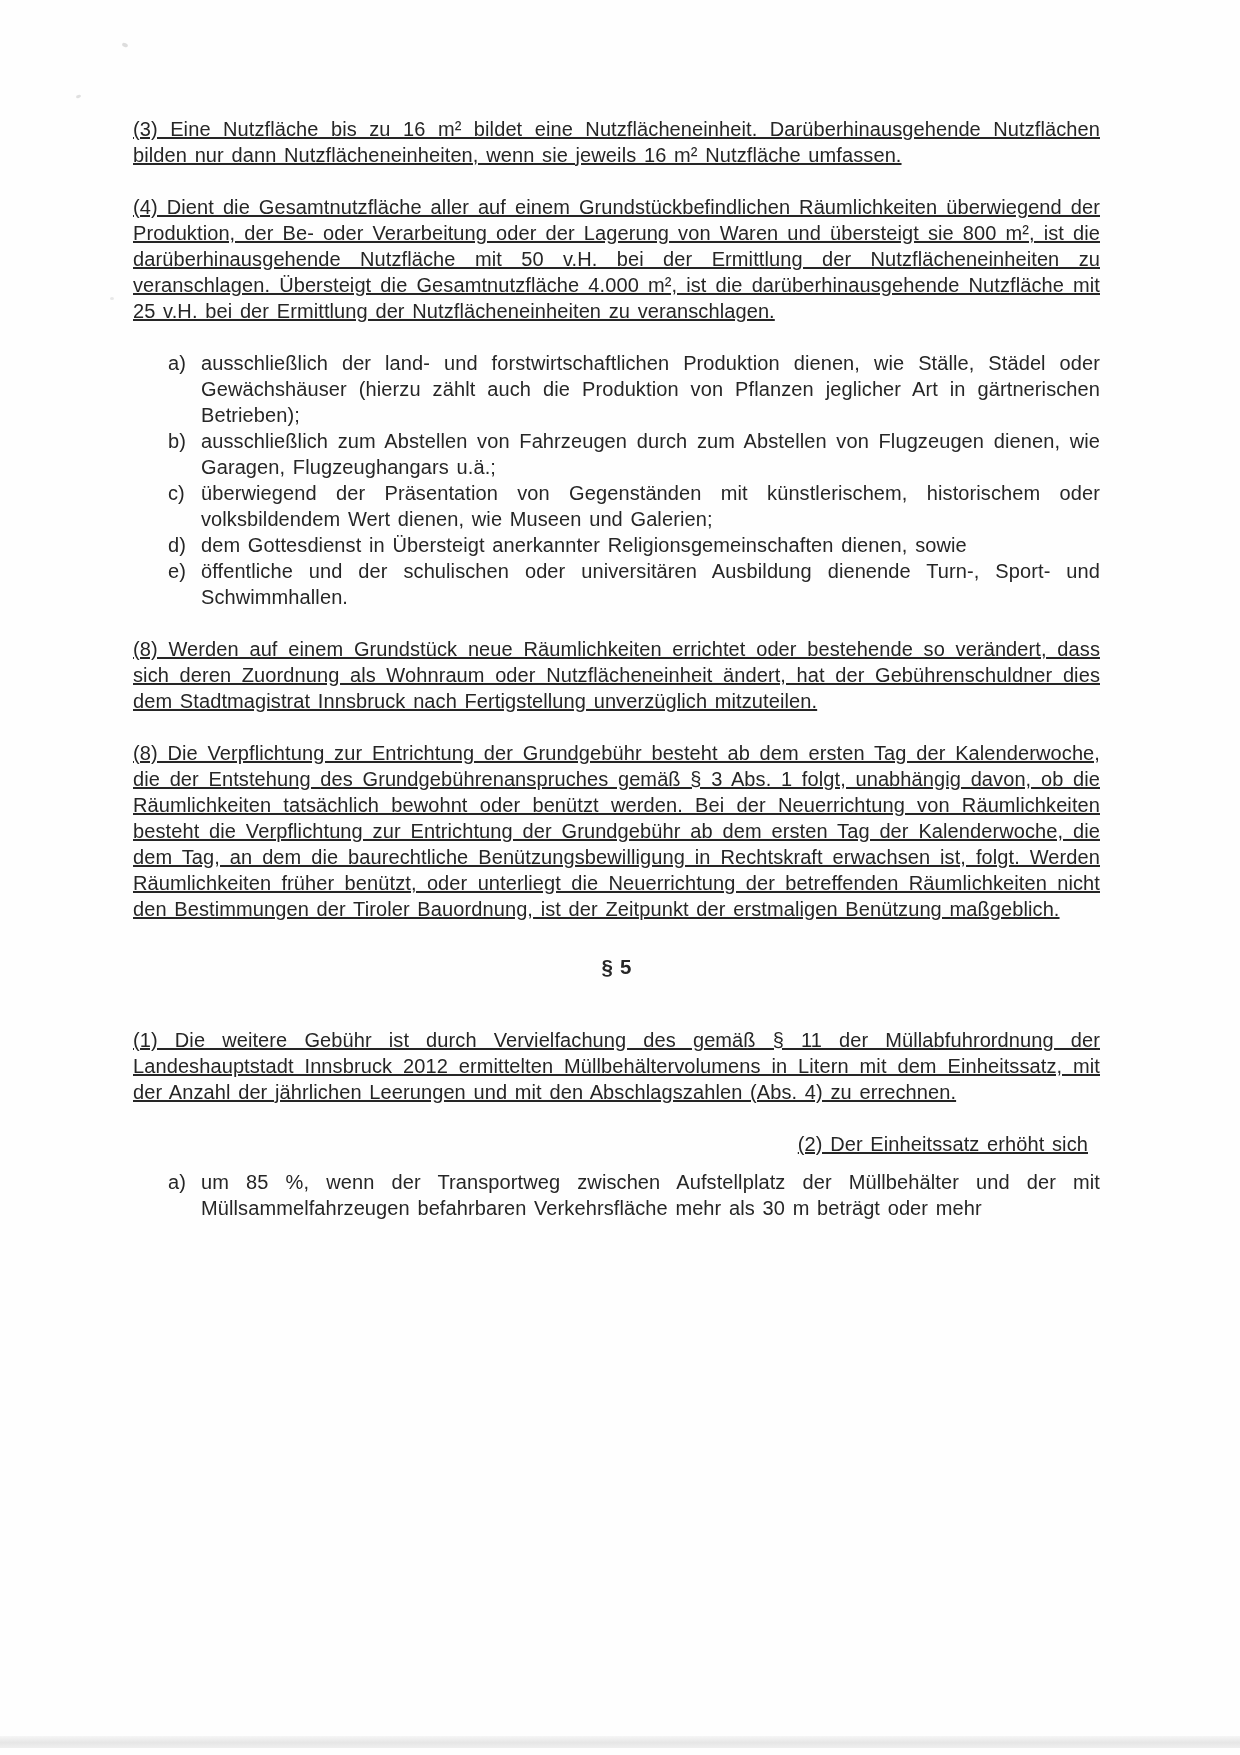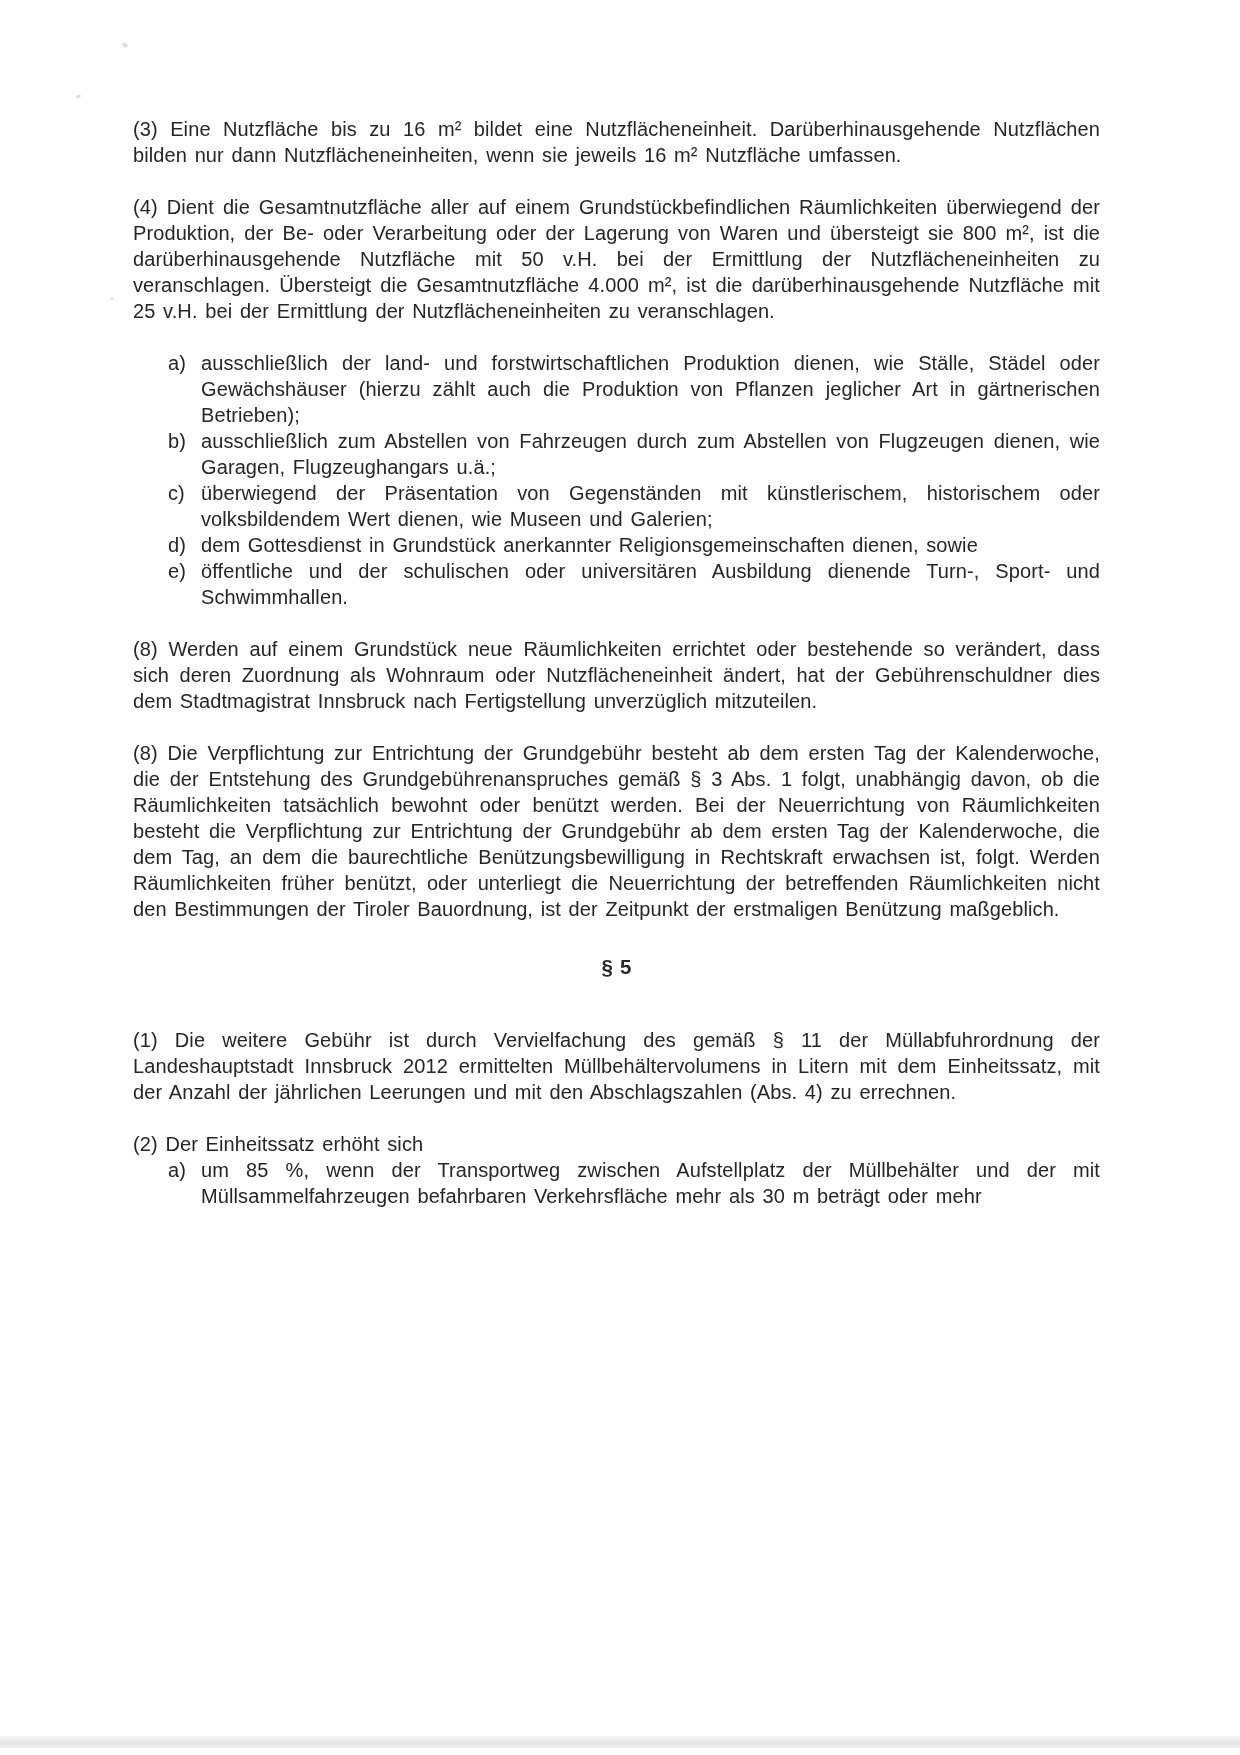--- a/index.html
+++ b/index.html
@@ -22,24 +22,25 @@
     top: 116px;
     width: 967px;
     font-size: 20px;
     line-height: 26px;
     text-align: justify;
     word-spacing: 2px;
     letter-spacing: 0.1px;
   }
   .para {
     margin: 0 0 26px 0;
+    text-decoration: underline;
   }
   .intro {
-    margin: 0;
-    text-align: left;
+    margin: 12px;
+    text-align: right;
   }
   .doc-list {
     margin: 0 0 26px 0;
     padding: 0;
   }
   .doc-list.tight {
     margin-bottom: 0;
   }
   .list-item {
     display: flex;
@@ -104,21 +105,21 @@
       <div class="list-item">
         <span class="li-marker">b)</span>
         <span class="li-text">ausschließlich zum Abstellen von Fahrzeugen durch zum Abstellen von Flugzeugen dienen, wie Garagen, Flugzeughangars u.ä.;</span>
       </div>
       <div class="list-item">
         <span class="li-marker">c)</span>
         <span class="li-text">überwiegend der Präsentation von Gegenständen mit künstlerischem, historischem oder volksbildendem Wert dienen, wie Museen und Galerien;</span>
       </div>
       <div class="list-item">
         <span class="li-marker">d)</span>
-        <span class="li-text">dem Gottesdienst in Grundstück anerkannter Religionsgemeinschaften dienen, sowie</span>
+        <span class="li-text">dem Gottesdienst in Übersteigt anerkannter Religionsgemeinschaften dienen, sowie</span>
       </div>
       <div class="list-item">
         <span class="li-marker">e)</span>
         <span class="li-text">öffentliche und der schulischen oder universitären Ausbildung dienende Turn-, Sport- und Schwimmhallen.</span>
       </div>
     </div>
 
     <p class="para">(8) Werden auf einem Grundstück neue Räumlichkeiten errichtet oder bestehende so verändert, dass sich deren Zuordnung als Wohnraum oder Nutzflächeneinheit ändert, hat der Gebührenschuldner dies dem Stadtmagistrat Innsbruck nach Fertigstellung unverzüglich mitzuteilen.</p>
 
     <p class="para">(8) Die Verpflichtung zur Entrichtung der Grundgebühr besteht ab dem ersten Tag der Kalenderwoche, die der Entstehung des Grundgebührenanspruches gemäß § 3 Abs. 1 folgt, unabhängig davon, ob die Räumlichkeiten tatsächlich bewohnt oder benützt werden. Bei der Neuerrichtung von Räumlichkeiten besteht die Verpflichtung zur Entrichtung der Grundgebühr ab dem ersten Tag der Kalenderwoche, die dem Tag, an dem die baurechtliche Benützungsbewilligung in Rechtskraft erwachsen ist, folgt. Werden Räumlichkeiten früher benützt, oder unterliegt die Neuerrichtung der betreffenden Räumlichkeiten nicht den Bestimmungen der Tiroler Bauordnung, ist der Zeitpunkt der erstmaligen Benützung maßgeblich.</p>

